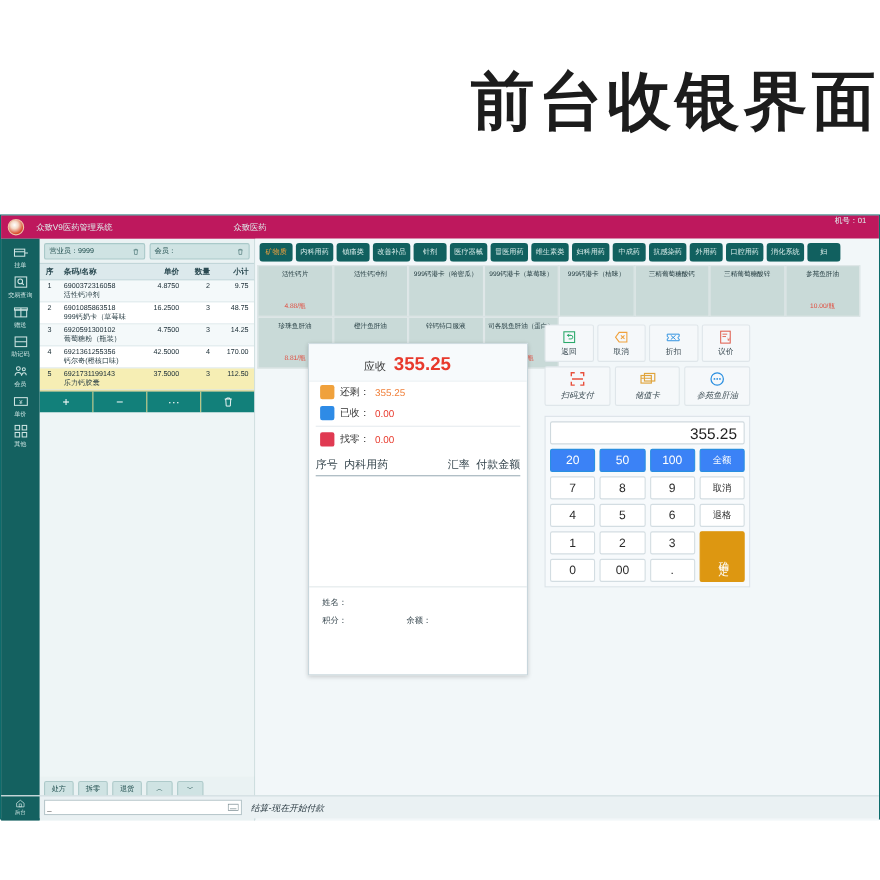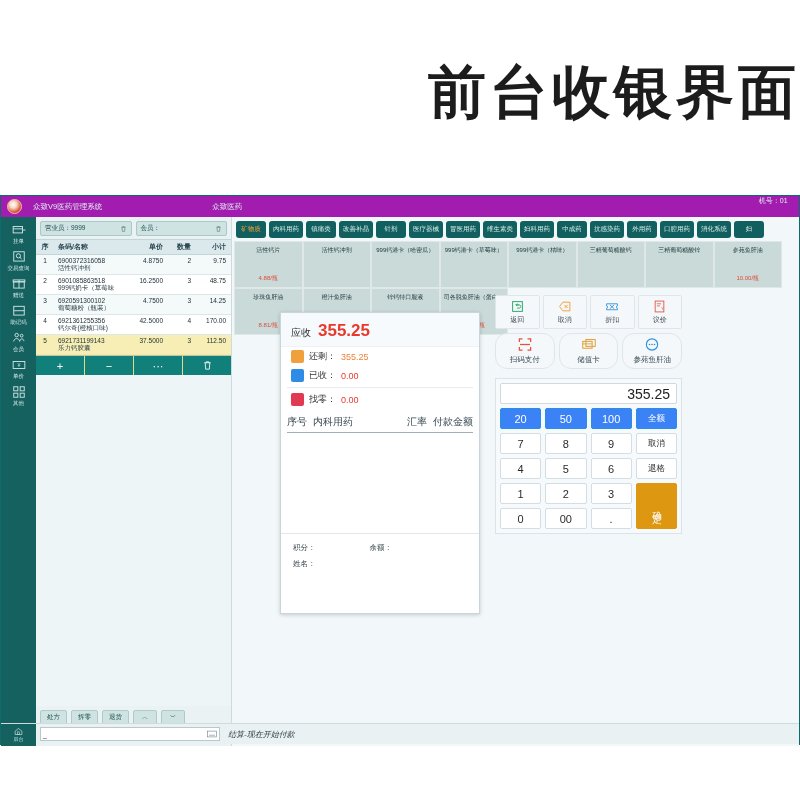--- a/index.html
+++ b/index.html
@@ -12,21 +12,21 @@
     text-align:right; font-size:58px; font-weight:bold; color:#1c1c1c;
     letter-spacing:4px; padding-top:62px; line-height:1.05;
     font-family:"DejaVu Sans","Liberation Sans",sans-serif;
   }
   .app {
     position:absolute; left:0; top:195px; width:800px; height:550px;
     background:#eef3f6; border:1px solid #0d6b6b;
   }
   
   .topbar {
-    height:21px; background:#a21caf; color:#cfe8e6;
+    height:21px; background:#be185d; color:#cfe8e6;
     display:flex; align-items:center; font-size:7px; position:relative;
   }
   .logo-badge {
     width:26px; height:21px; display:flex; align-items:center; justify-content:center;
   }
   .logo-circle {
     width:15px; height:15px; border-radius:50%;
     background:radial-gradient(circle at 40% 35%, #ffffff 0%, #f4d9c6 30%, #d94a2a 70%, #a8221a 100%);
     border:1px solid #efc4a8;
   }
@@ -129,21 +129,21 @@
   
   .dialog {
     position:absolute; left:48px; top:95px; width:400px; height:200px;
   }
   .pay-left {
     position:absolute; left:0; top:0; width:200px; height:302px;
     background:#ffffff; border:1px solid #c8d6dc; box-shadow:0 1px 4px rgba(0,0,0,.18);
   }
   .pay-amt { padding:8px 0 5px 10px; display:flex; align-items:baseline; gap:7px;
              background:#f7fafc; border-bottom:1px solid #eef2f4; }
-  .pay-amt .lb { font-size:10px; color:#333; }
+  .pay-amt .lb { font-size:10px; color:#333;margin-left:40px; }
   .pay-amt .vv { font-size:17px; color:#e8392c; font-weight:bold; }
   .pay-line { display:flex; align-items:center; gap:5px; padding:3px 0 3px 10px; font-size:9px; }
   .pay-line .ic2 { width:13px; height:13px; border-radius:2px; flex:0 0 auto; }
   .ic-bag { background:#f0a13c; }
   .ic-cash { background:#2e8be6; }
   .ic-yen { background:#e03a52; }
   .pay-line .k { color:#333; }
   .pay-line .v-orange { color:#f0813c; }
   .pay-line .v-red { color:#e8392c; }
   .pay-sep { height:1px; background:#e6ecef; margin:2px 6px; }
@@ -164,23 +164,23 @@
     position:absolute; left:215px; top:-17px; width:187px; height:310px;
   }
   .fnrow { display:flex; gap:3px; }
   .fnbtn {
     flex:1; background:#f5f8fa; border:1px solid #dfe6ea; border-radius:2px;
     display:flex; flex-direction:column; align-items:center; justify-content:center;
     height:34px; gap:2px; font-size:7px; color:#3a4a52; cursor:pointer;
   }
   .fnrow2 { display:flex; gap:4px; margin-top:4px; }
   .fnbtn2 {
-    flex:1; background:#f5f8fa; border:1px solid #dfe6ea; border-radius:12px;
+    flex:1; background:#f5f8fa; border:1px solid #dfe6ea; border-radius:2px;
     display:flex; flex-direction:column; align-items:center; justify-content:center;
-    height:36px; gap:3px; font-size:7.5px; color:#3a4a52; cursor:pointer;
+    height:36px; gap:3px; font-size:7.5px; color:#3a4a52; cursor:pointer;font-style:italic;
   }
   .numwrap { margin-top:9px; background:#f7fafc; border:1px solid #dbe3e8; padding:4px; }
   .numinput {
     height:21px; background:#ffffff; border:1px solid #cfd9de; border-radius:2px;
     display:flex; align-items:center; justify-content:flex-end; padding-right:6px;
     font-size:14px; color:#222;
   }
   .kp { display:grid; grid-template-columns:repeat(4,1fr); gap:4px; margin-top:4px; }
   .key {
     height:21px; background:#ffffff; border:1px solid #d3dde2; border-radius:2px;
@@ -502,26 +502,26 @@
           <div class="pt-head">
             <div class="a">序号</div>
             <div class="b">内科用药</div>
             <div class="c">汇率</div>
             <div class="d">付款金额</div>
           </div>
           <div class="pt-body"></div>
 
           <div class="pay-foot">
             <div>
+                <span>姓名：</span>
+              </div>
+            <div>
               <span>积分：</span>
               <span class="sp">余额：</span>
             </div>
-            <div>
-                <span>姓名：</span>
-              </div>
           </div>
         </div>
 
         <div class="pay-right">
           <div class="fnrow">
             <div class="fnbtn">
               <svg viewBox="0 0 24 24" style="width:13px;height:13px;">
                 <rect x="3" y="3" width="18" height="18" fill="none" stroke="#2aa96a" stroke-width="1.8"></rect>
                 <path d="M15 9H9l2.5-2.5M9 9l2.5 2.5M9 9h6a3 3 0 010 6h-4" fill="none" stroke="#2aa96a" stroke-width="1.6"></path>
               </svg>

